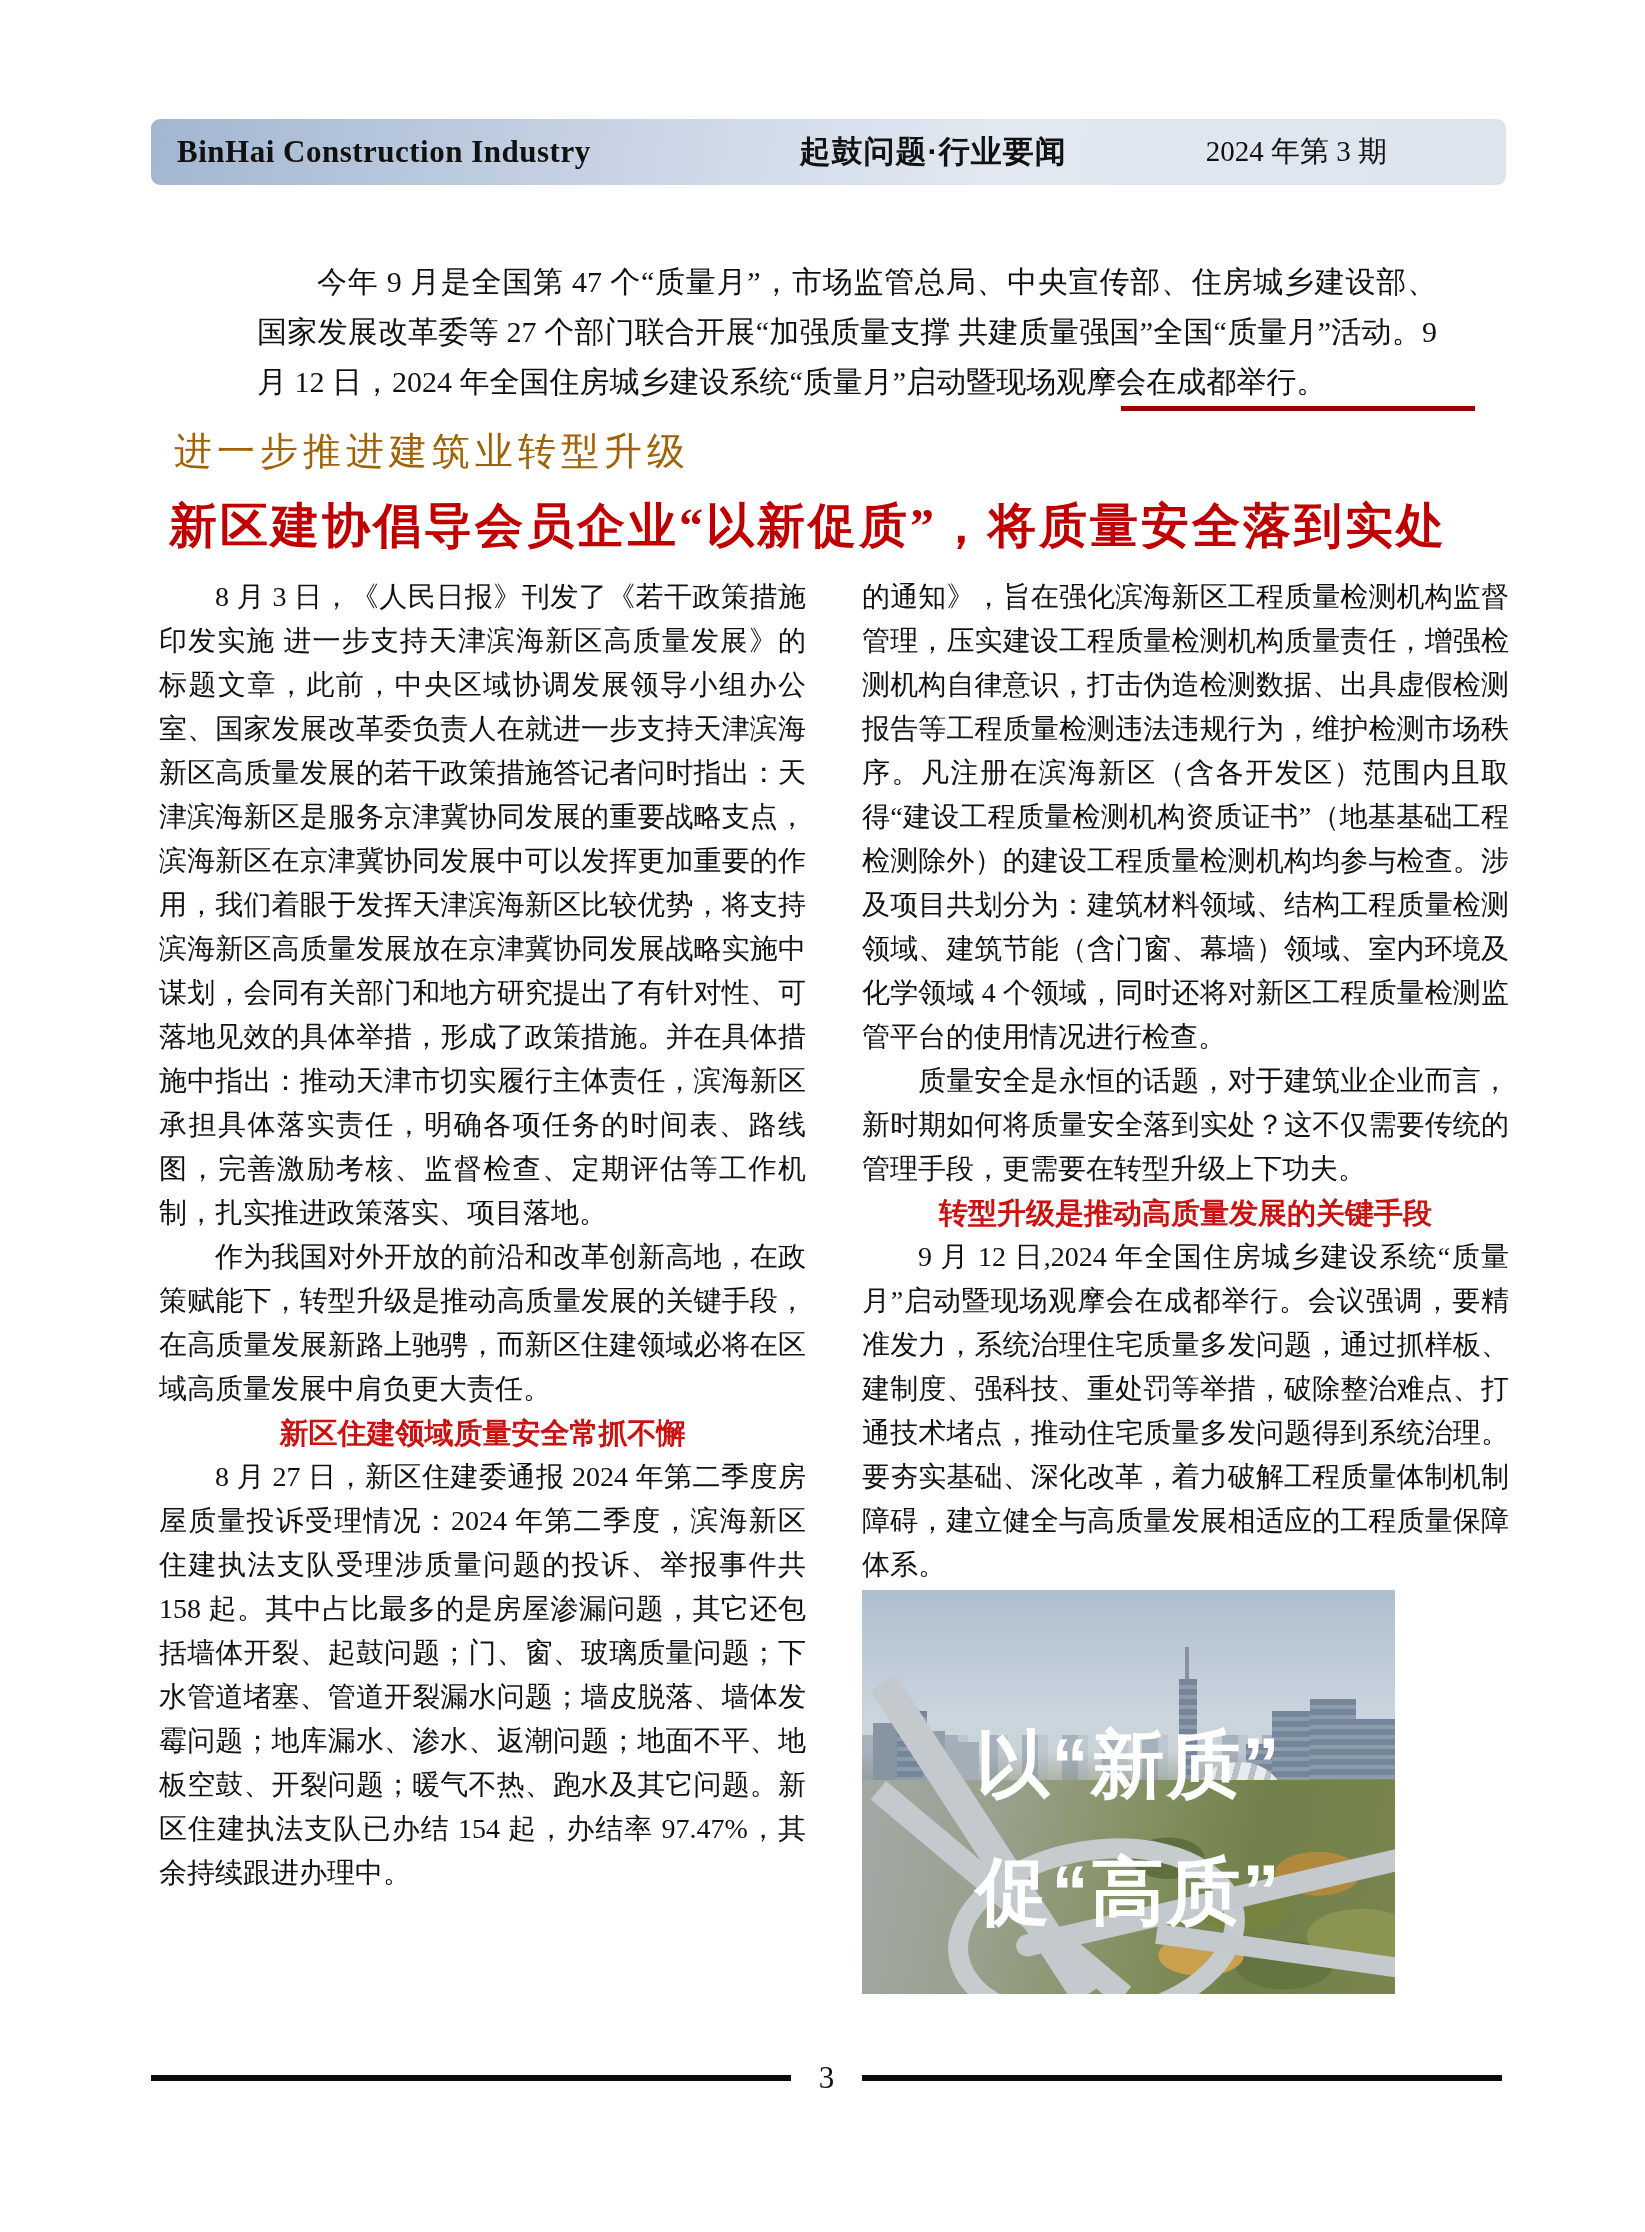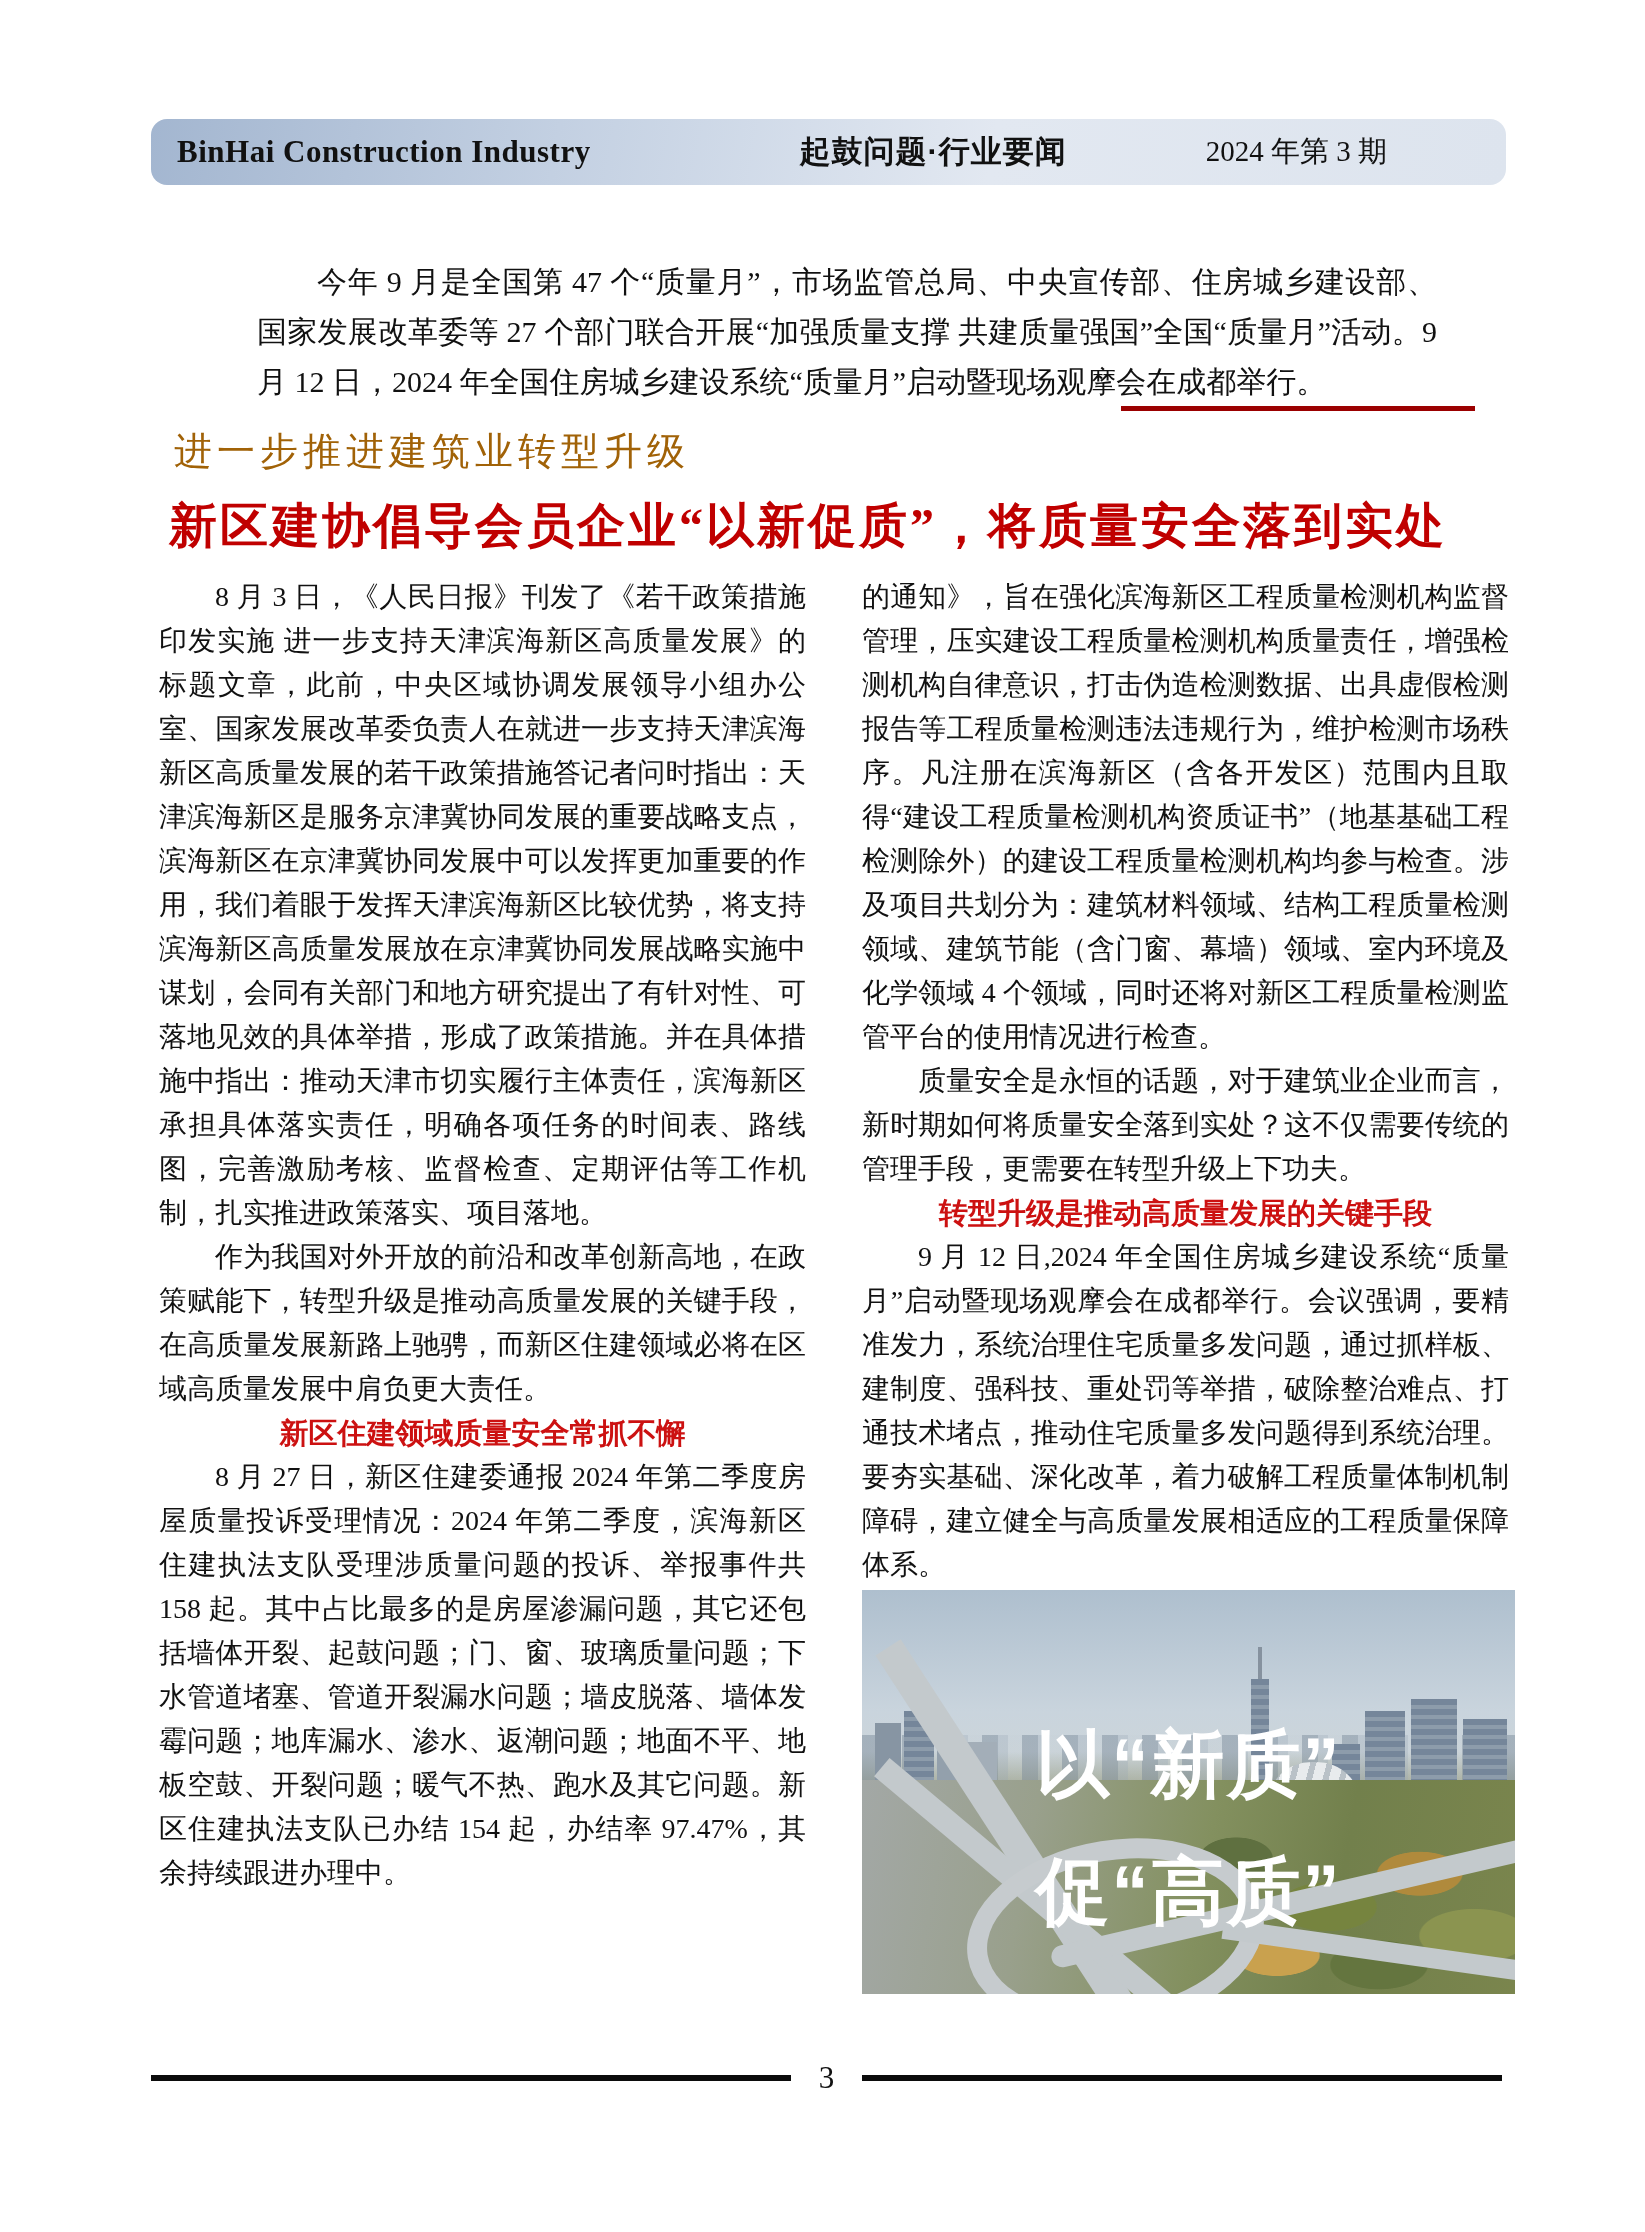--- a/index.html
+++ b/index.html
@@ -1,21 +1,21 @@
 <!DOCTYPE html>
 <html><head>
 <meta charset="utf-8">
 <style>
   html,body{margin:0;padding:0;background:#ffffff;}
   .page{position:relative;width:1646px;height:2233px;background:#ffffff;overflow:hidden;
         font-family:"Liberation Serif","DejaVu Serif",serif;color:#111;}
 
   
   .masthead{position:absolute;left:151px;top:119px;width:1355px;height:66px;
-            border-radius:16px;
+            border-radius:9px;
             background:linear-gradient(100deg,#a3b6d0 0%,#c3d0e2 30%,#e2e8f1 62%,#dde4ee 100%);
             display:flex;align-items:center;justify-content:space-between;
             padding:0;box-sizing:border-box;}
   .m-left{font-weight:bold;font-size:31px;margin-left:26px;letter-spacing:0.5px;}
   .m-center{font-family:"Liberation Sans","DejaVu Sans",sans-serif;font-weight:bold;
             font-size:31px;letter-spacing:1px;margin-left:70px;}
   .m-right{font-size:29px;margin-right:119px;}
 
   
   .intro{position:absolute;left:249px;top:249px;width:1180px;margin:8px;
@@ -34,22 +34,22 @@
   .col{position:absolute;top:575px;width:647px;font-size:28px;line-height:44px;
        text-align:justify;}
   .col-left{left:159px;}
   .col-right{left:862px;}
   .para{margin:0;}
   .para.indent{text-indent:2em;}
   .subhead{margin:0;font-size:29px;line-height:44px;font-weight:bold;color:#cc1111;
            text-align:center;text-indent:0;}
 
   
-  .photo{position:absolute;left:862px;top:1590px;width:641px;height:404px;margin:0;
-         overflow:hidden;background:linear-gradient(to bottom,#aebfce 0%,#c9d4dd 30%,#ccd5da 40%,#a7ad9b 48%,#8a9370 62%,#79855c 80%,#7d874f 100%);padding-left:12px;}
+  .photo{position:absolute;left:862px;top:1590px;width:533px;height:404px;margin:0;
+         overflow:hidden;background:linear-gradient(to bottom,#aebfce 0%,#c9d4dd 30%,#ccd5da 40%,#a7ad9b 48%,#8a9370 62%,#79855c 80%,#7d874f 100%);}
   .ph-skyline{position:absolute;left:0;top:36%;width:100%;height:11%;opacity:.75;
          background:repeating-linear-gradient(90deg,rgba(124,140,156,.65) 0 16px,rgba(158,172,186,.45) 16px 26px,rgba(190,200,210,.15) 26px 40px);}
   .bld{position:absolute;background:#7d8b99;}
   .bld.win{background:repeating-linear-gradient(to bottom,#75869a 0 6px,#8d9cab 6px 10px);}
   .spire{position:absolute;background:#86929f;}
   .dome{position:absolute;left:62%;top:42.5%;width:94px;height:48px;
         border-radius:50% 50% 8% 8% / 95% 95% 10% 10%;
         background:repeating-linear-gradient(105deg,#e8ebed 0 10px,#b9c1c7 10px 16px);}
   .ph-ground{position:absolute;left:0;top:47%;width:100%;height:53%;
         background:linear-gradient(100deg,#a3a8a6 0%,#99a08c 26%,#83905f 52%,#72804c 72%,#7a854d 100%);}

